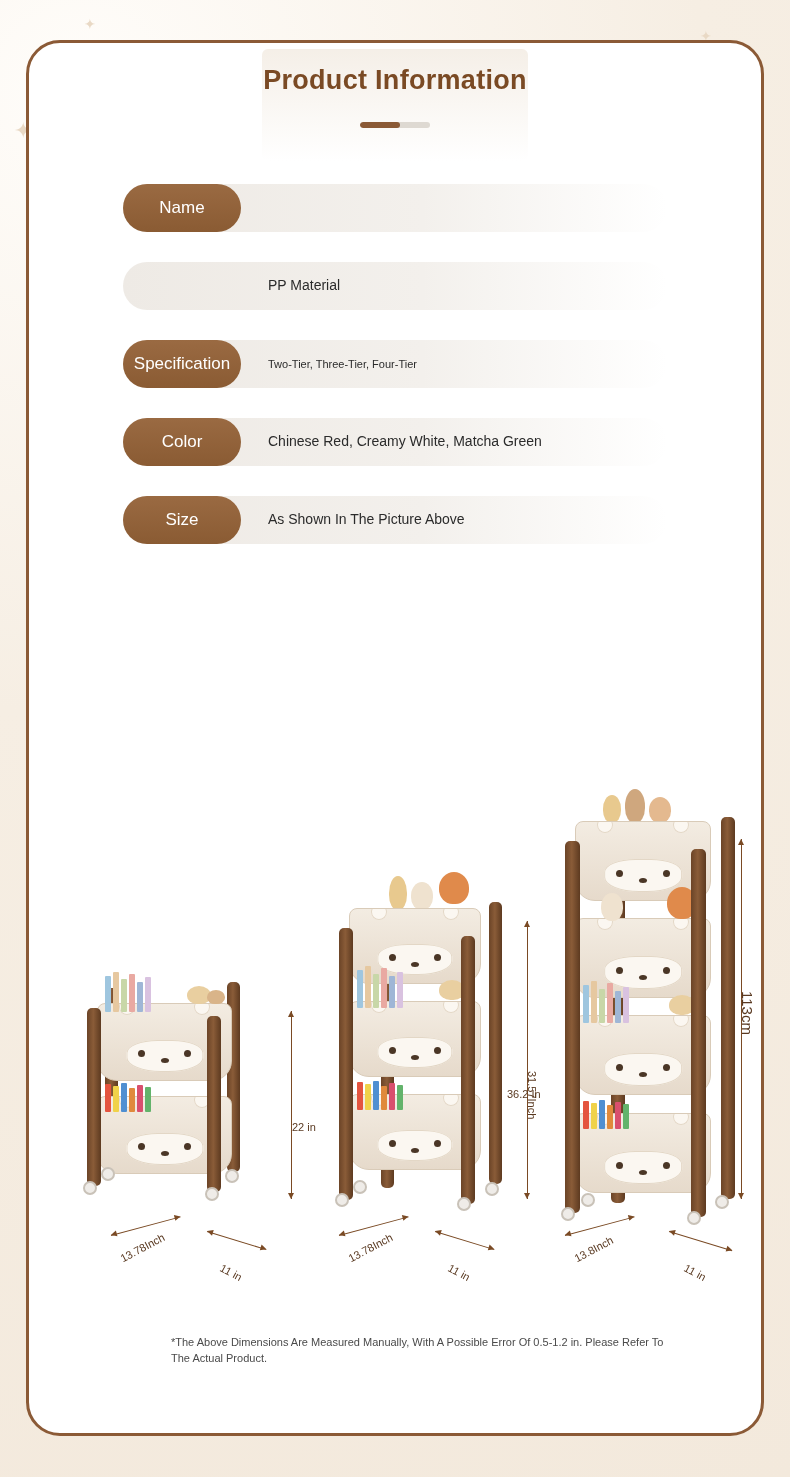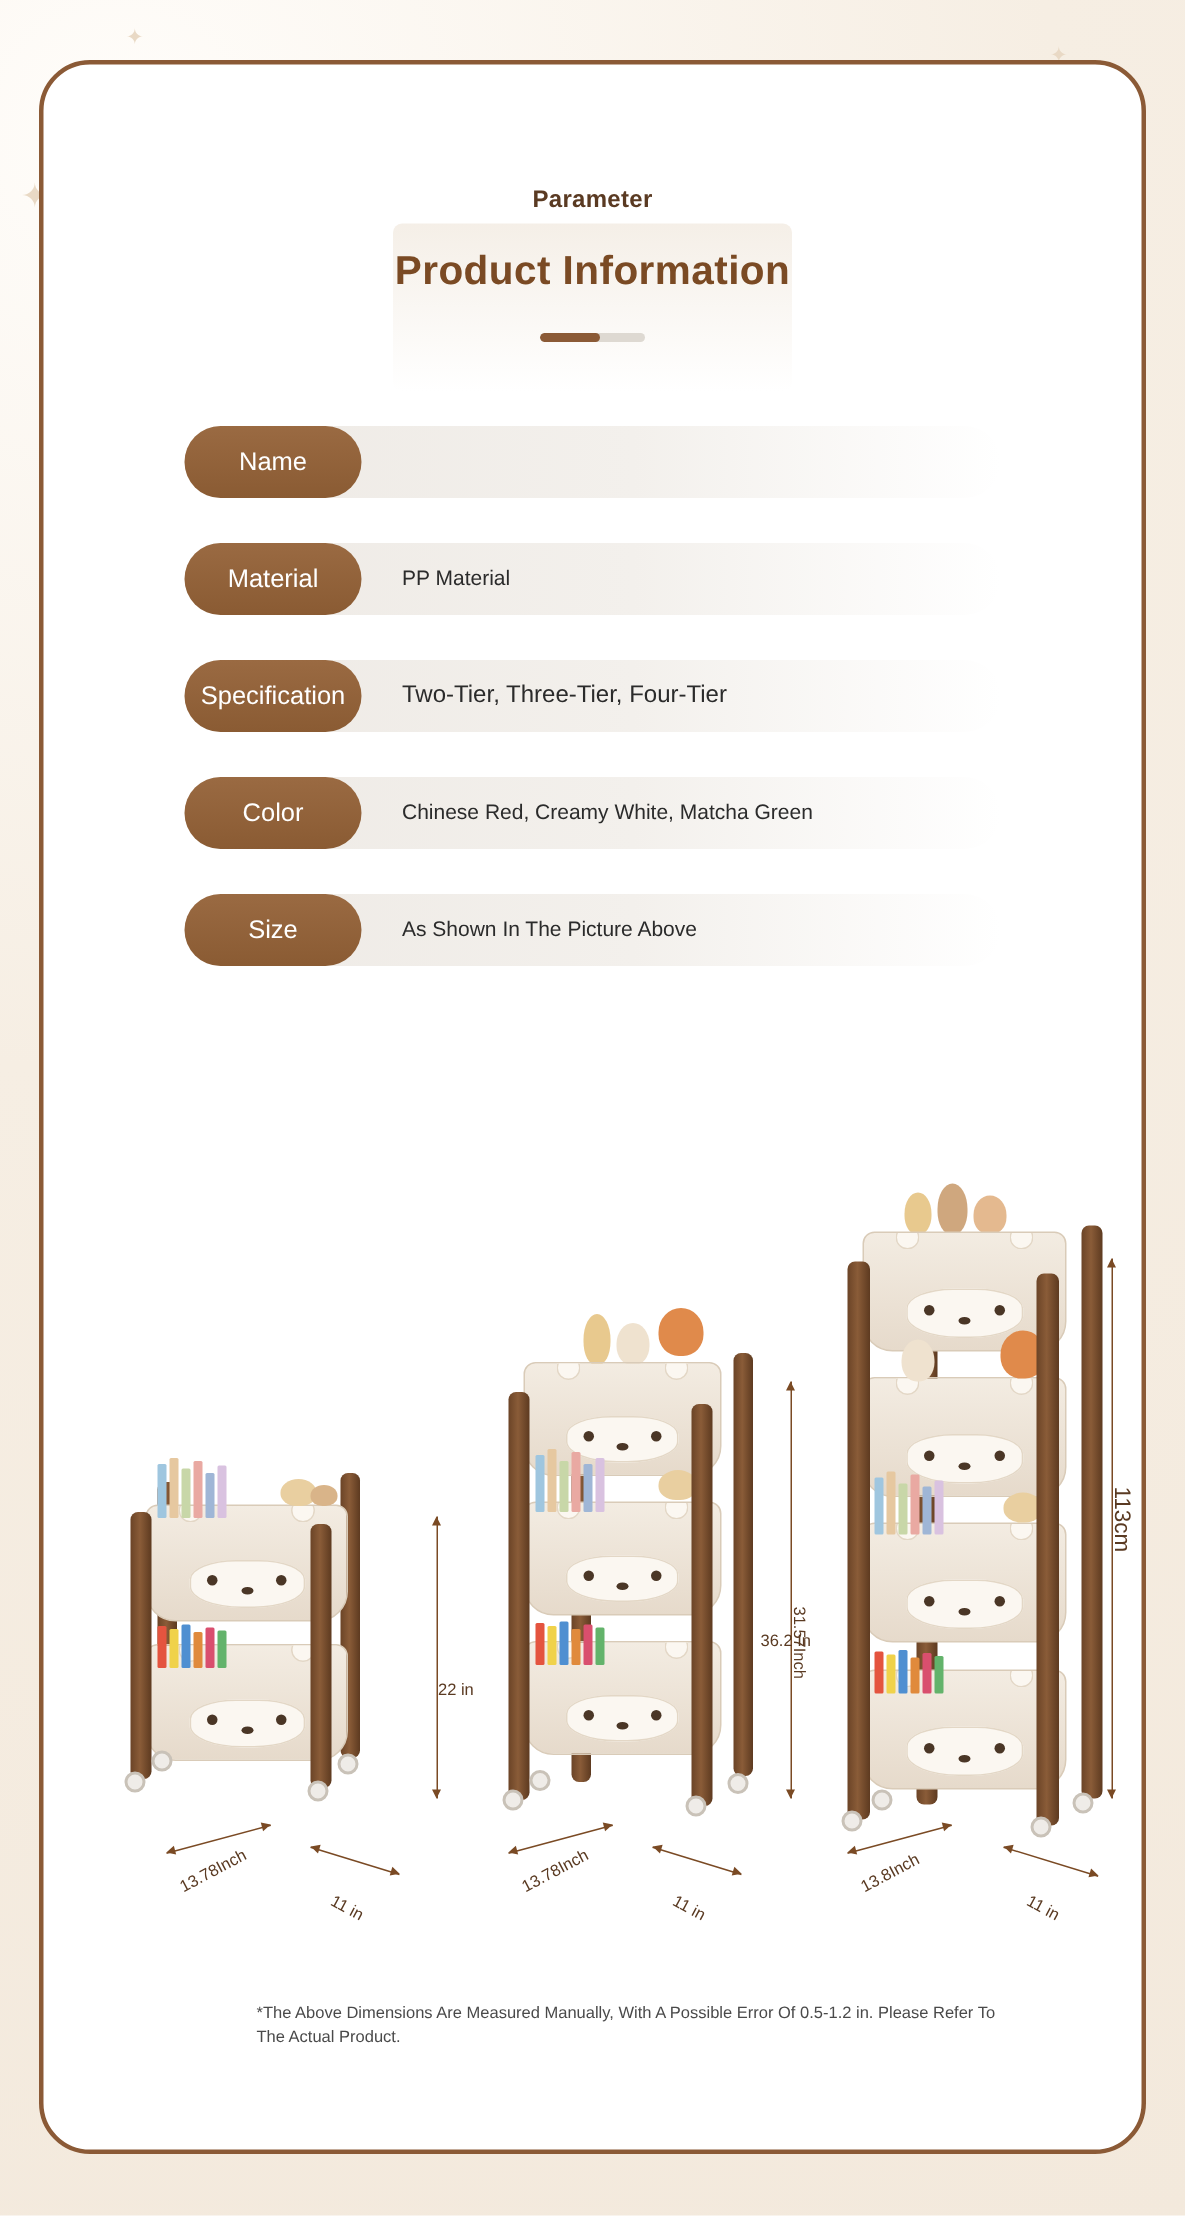--- a/index.html
+++ b/index.html
@@ -131,21 +131,21 @@
     right: 18px;
     top: 0;
     height: 48px;
     display: flex;
     align-items: center;
     font-size: 14px;
     color: #2b2b2b;
     line-height: 1.1;
   }
   .spec-row.multiline .value { font-size: 14px; }
-  .spec-row.big .value { font-size: 16px; }
+  .spec-row.big .value { font-size: 11px; }
 
   
   .figure {
     position: absolute;
     left: 0;
     top: 740px;
     width: 738px;
     height: 560px;
   }
 
@@ -287,41 +287,39 @@
 <div class="page-bg"></div>
 <div class="sparkle s1">✦</div>
 <div class="sparkle s2">✦</div>
 <div class="sparkle s3">✦</div>
 <div class="sparkle s4">✦</div>
 <div class="sparkle s5">✦</div>
 <div class="sparkle s6">✦</div>
 
 <div class="card">
 
-  <div class="eyebrow">Parameter</div>
 
   <div class="title-wrap">
     <div class="title-bg"></div>
     <div class="title">Product Information</div>
   </div>
 
   <div class="divider">
     <div class="fill"></div>
   </div>
 
   <div class="spec-list">
 
     <div class="spec-row multiline">
       <div class="bar"></div>
       <div class="pill">Name</div>
     </div>
 
     <div class="spec-row">
       <div class="bar"></div>
-      <div class="pill">Material</div>
       <div class="value">PP Material</div>
     </div>
 
     <div class="spec-row big">
       <div class="bar"></div>
       <div class="pill">Specification</div>
       <div class="value">Two-Tier, Three-Tier, Four-Tier</div>
     </div>
 
     <div class="spec-row">

